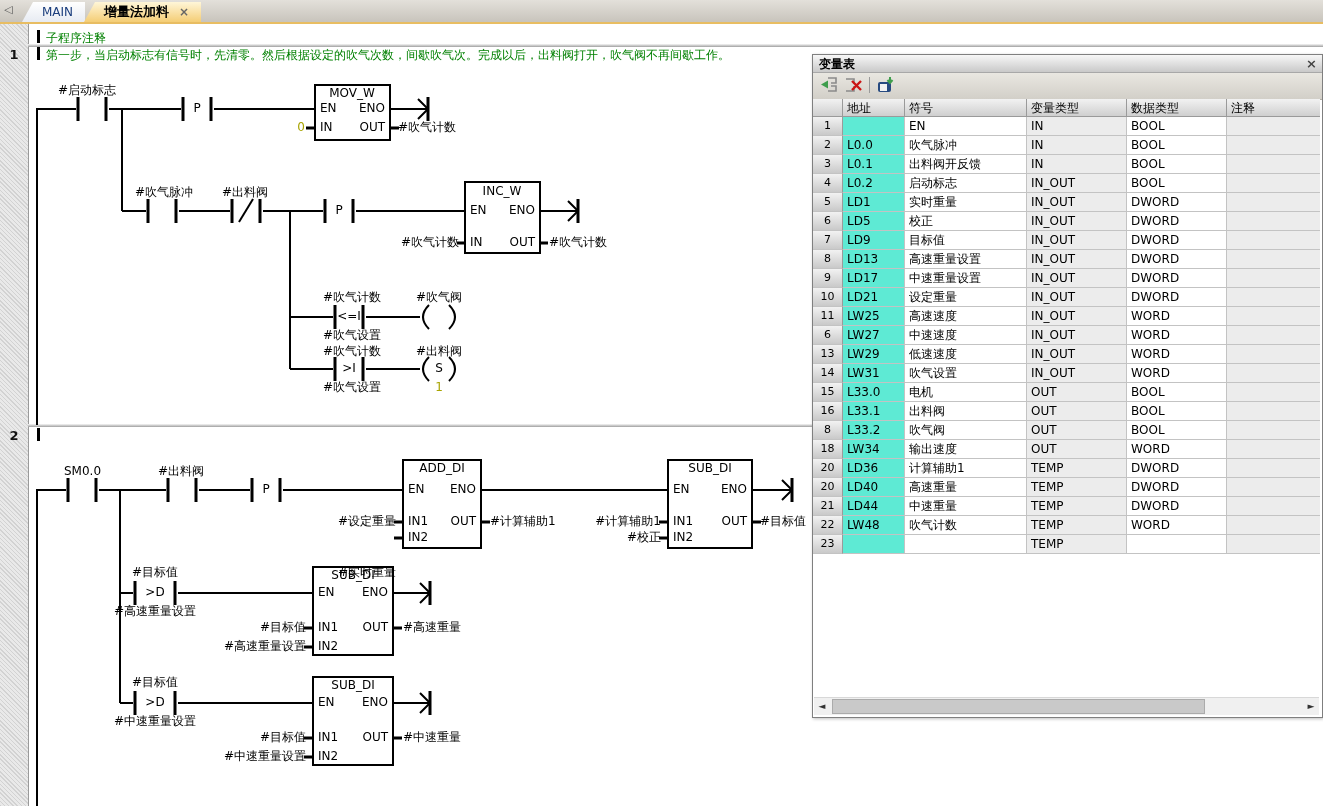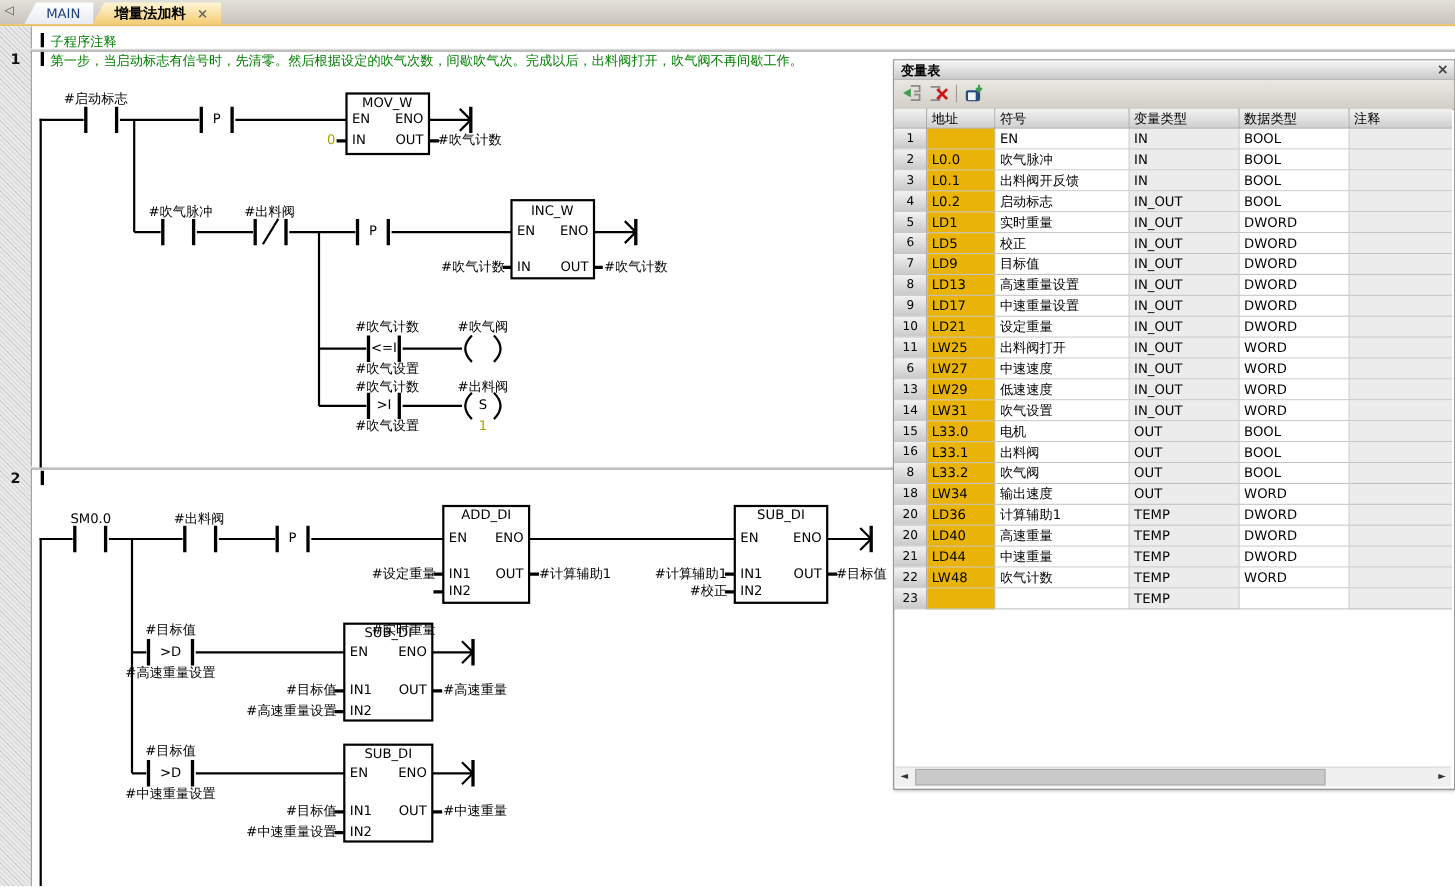--- a/index.html
+++ b/index.html
@@ -42,21 +42,21 @@
   #vt-head{position:absolute;left:0;top:44px;height:18px;display:flex;}
   .hcell{height:18px;line-height:18px;font-size:12px;padding-left:4px;box-sizing:border-box;
     background:linear-gradient(#f2f2f2,#cfcfcf);border-right:1px solid #9a9a9a;border-bottom:1px solid #9a9a9a;}
   #vt-body{position:absolute;left:0;top:62px;}
   .vt-row{display:flex;height:19px;}
   .cell{height:19px;line-height:18px;font-size:12px;padding-left:4px;box-sizing:border-box;
     border-right:1px solid #c3c3c3;border-bottom:1px solid #c3c3c3;overflow:hidden;white-space:nowrap;}
   .c-num{width:30px;text-align:center;padding-left:0;font-size:11px;
     background:linear-gradient(#f0f0f0,#cscsc)}
   .c-num{background:linear-gradient(#f2f2f2,#c9c9c9);border-right:1px solid #9a9a9a;}
-  .c-addr{width:62px;background:#eab308;}
+  .c-addr{width:62px;background:#5eead4;}
   .c-sym{width:122px;background:#fff;}
   .c-vtype{width:100px;background:#ececec;}
   .c-dtype{width:100px;background:#fff;}
   .c-cmt{width:93px;background:#ececec;border-right:none;}
   #vp-hscroll{position:absolute;left:1px;bottom:2px;width:505px;height:17px;background:#f0f0f0;
     border-top:1px solid #d8d8d8;}
   .sarrow{position:absolute;top:0;width:16px;height:17px;font-size:9px;line-height:17px;
     text-align:center;color:#333;background:#f0f0f0;}
   #vp-thumb{position:absolute;left:18px;top:1px;width:373px;height:15px;background:#c9c9c9;
     border:1px solid #ababab;box-sizing:border-box;}
@@ -334,21 +334,21 @@
           <div class="cell c-num">10</div>
           <div class="cell c-addr">LD21</div>
           <div class="cell c-sym">设定重量</div>
           <div class="cell c-vtype">IN_OUT</div>
           <div class="cell c-dtype">DWORD</div>
           <div class="cell c-cmt"></div>
         </div>
         <div class="vt-row">
           <div class="cell c-num">11</div>
           <div class="cell c-addr">LW25</div>
-          <div class="cell c-sym">出料阀打开</div>
+          <div class="cell c-sym">高速速度</div>
           <div class="cell c-vtype">IN_OUT</div>
           <div class="cell c-dtype">WORD</div>
           <div class="cell c-cmt"></div>
         </div>
         <div class="vt-row">
           <div class="cell c-num">6</div>
           <div class="cell c-addr">LW27</div>
           <div class="cell c-sym">中速速度</div>
           <div class="cell c-vtype">IN_OUT</div>
           <div class="cell c-dtype">WORD</div>

